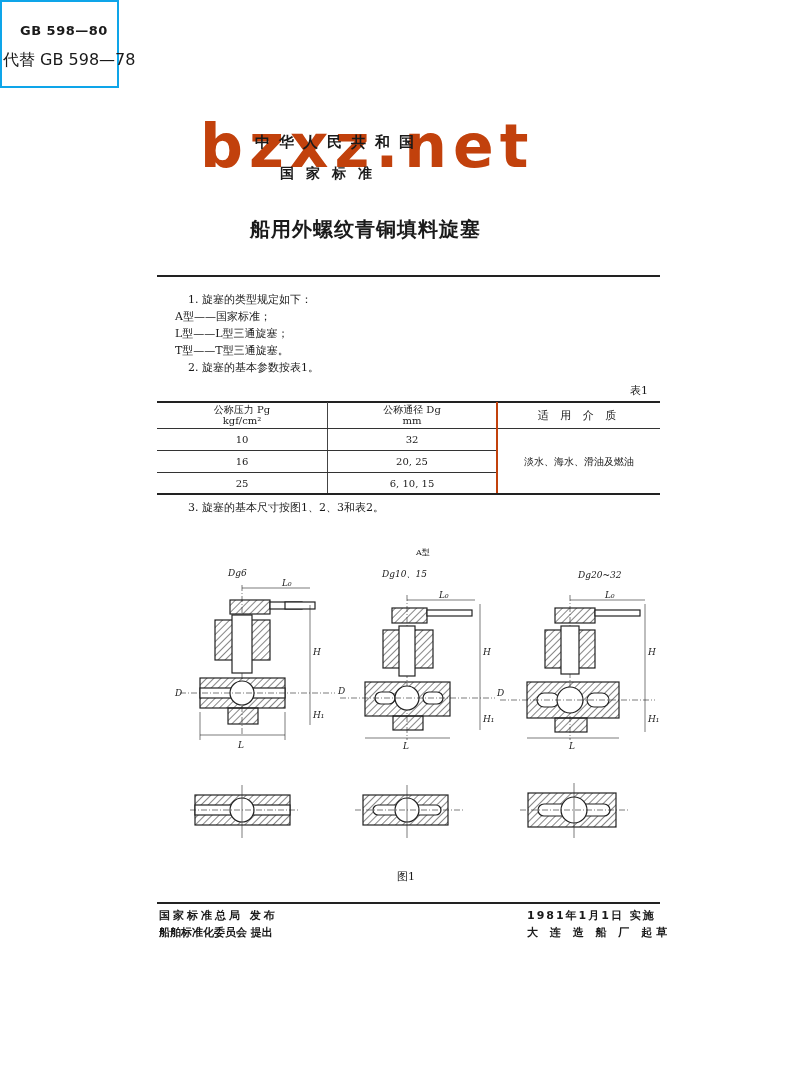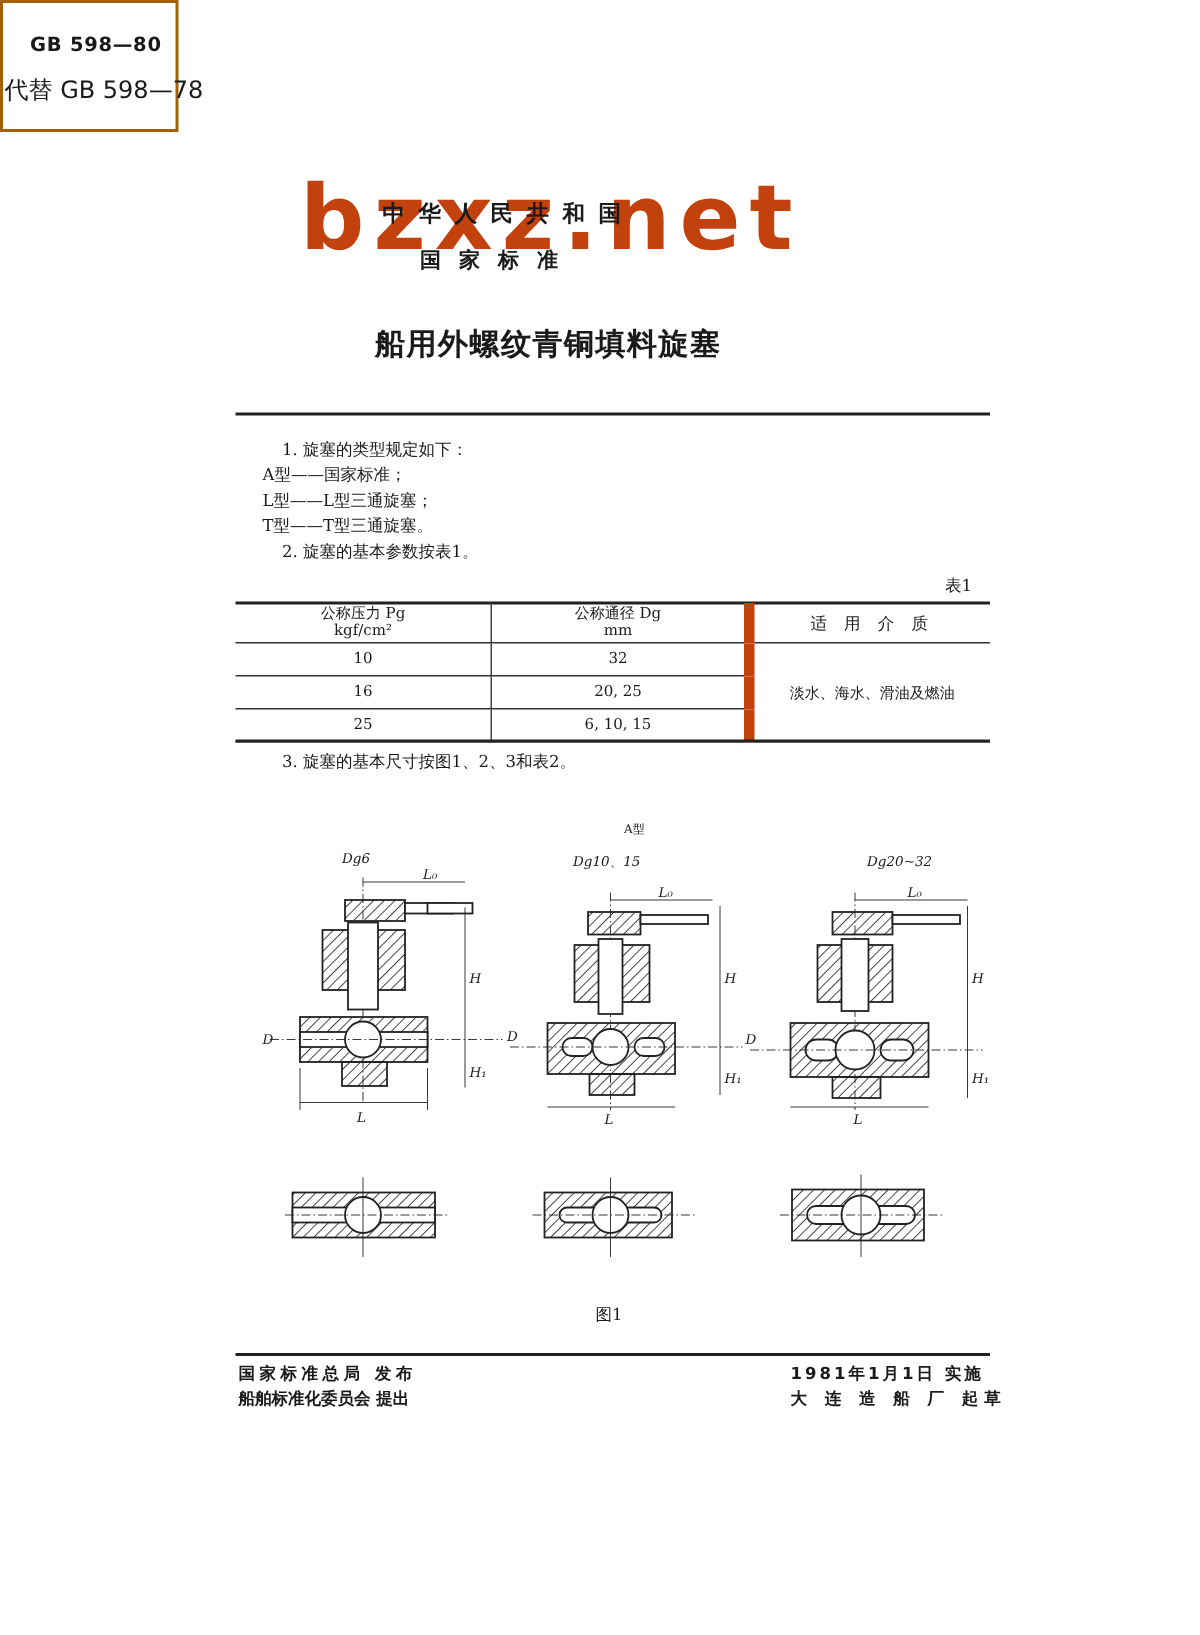--- a/index.html
+++ b/index.html
@@ -5,33 +5,33 @@
   html, body { margin: 0; padding: 0; background: #ffffff; }
   body { width: 800px; height: 1090px; position: relative; overflow: hidden;
          font-family: "DejaVu Serif", "Liberation Serif", serif; color: #1a1a1a; }
   .abs { position: absolute; }
   .watermark { position: absolute; left: 200px; top: 116px; font-family: "DejaVu Sans", sans-serif;
                font-weight: bold; font-size: 60px; color: #c2410c; letter-spacing: 6px; line-height: 1; z-index: 0; }
   .hdr { z-index: 2; font-family: "DejaVu Sans", sans-serif; font-weight: bold; }
   .country { left: 255px; top: 133px; font-size: 15px; letter-spacing: 9px; }
   .natstd { left: 280px; top: 165px; font-size: 14px; letter-spacing: 12px; }
   .doctitle { left: 250px; top: 216px; font-size: 20px; letter-spacing: 1px; }
-  .codebox { left: 537px; top: 153px; width: 115px; height: 84px; border: 2px solid #a16207; z-index: 2;
+  .codebox { left: 537px; top: 153px; width: 115px; height: 84px; border: 2px solid #0ea5e9; z-index: 2;
              font-family: "DejaVu Sans", sans-serif; background: transparent; }
   .codebox .code { position: absolute; left: 20px; top: 23px; font-size: 13px; font-weight: bold; letter-spacing: 0.5px; }
   .codebox .repl { position: absolute; left: 3px; top: 50px; font-size: 16px; }
   .rule { position: absolute; left: 157px; width: 503px; height: 2px; background: #222; }
   .body-text { font-size: 11px; line-height: 20px; text-align: center; }
   .tbl-caption { font-size: 11px; }
   table.params { position: absolute; left: 157px; top: 402px; width: 503px; border-collapse: collapse; font-size: 10px; }
   table.params th, table.params td { border-bottom: 1.5px solid #333; text-align: center; padding: 0; margin-top: 36px; }
   table.params tr.head th { height: 26px; line-height: 11px; font-weight: normal; }
   table.params td { height: 21px; }
   table.params .c1 { width: 170px; border-right: 1px solid #444; }
-  table.params .c2 { width: 168px; border-right: 7px solid #c2410c; }
+  table.params .c2 { width: 168px; border-right: 2px solid #c2410c; }
   .tbl-top { position: absolute; left: 157px; top: 401px; width: 503px; height: 2px; background: #222; }
   .tbl-bottom { position: absolute; left: 157px; top: 493px; width: 503px; height: 2px; background: #222; }
   .fig-label { font-size: 9px; font-style: italic; }
   .fig-sub { font-size: 8px; margin-left: 23px; }
   .footer { font-family: "DejaVu Sans", sans-serif; font-weight: bold; font-size: 11px; }
   svg { position: absolute; overflow: visible; }
 </style>
 </head>
 <body>
 

